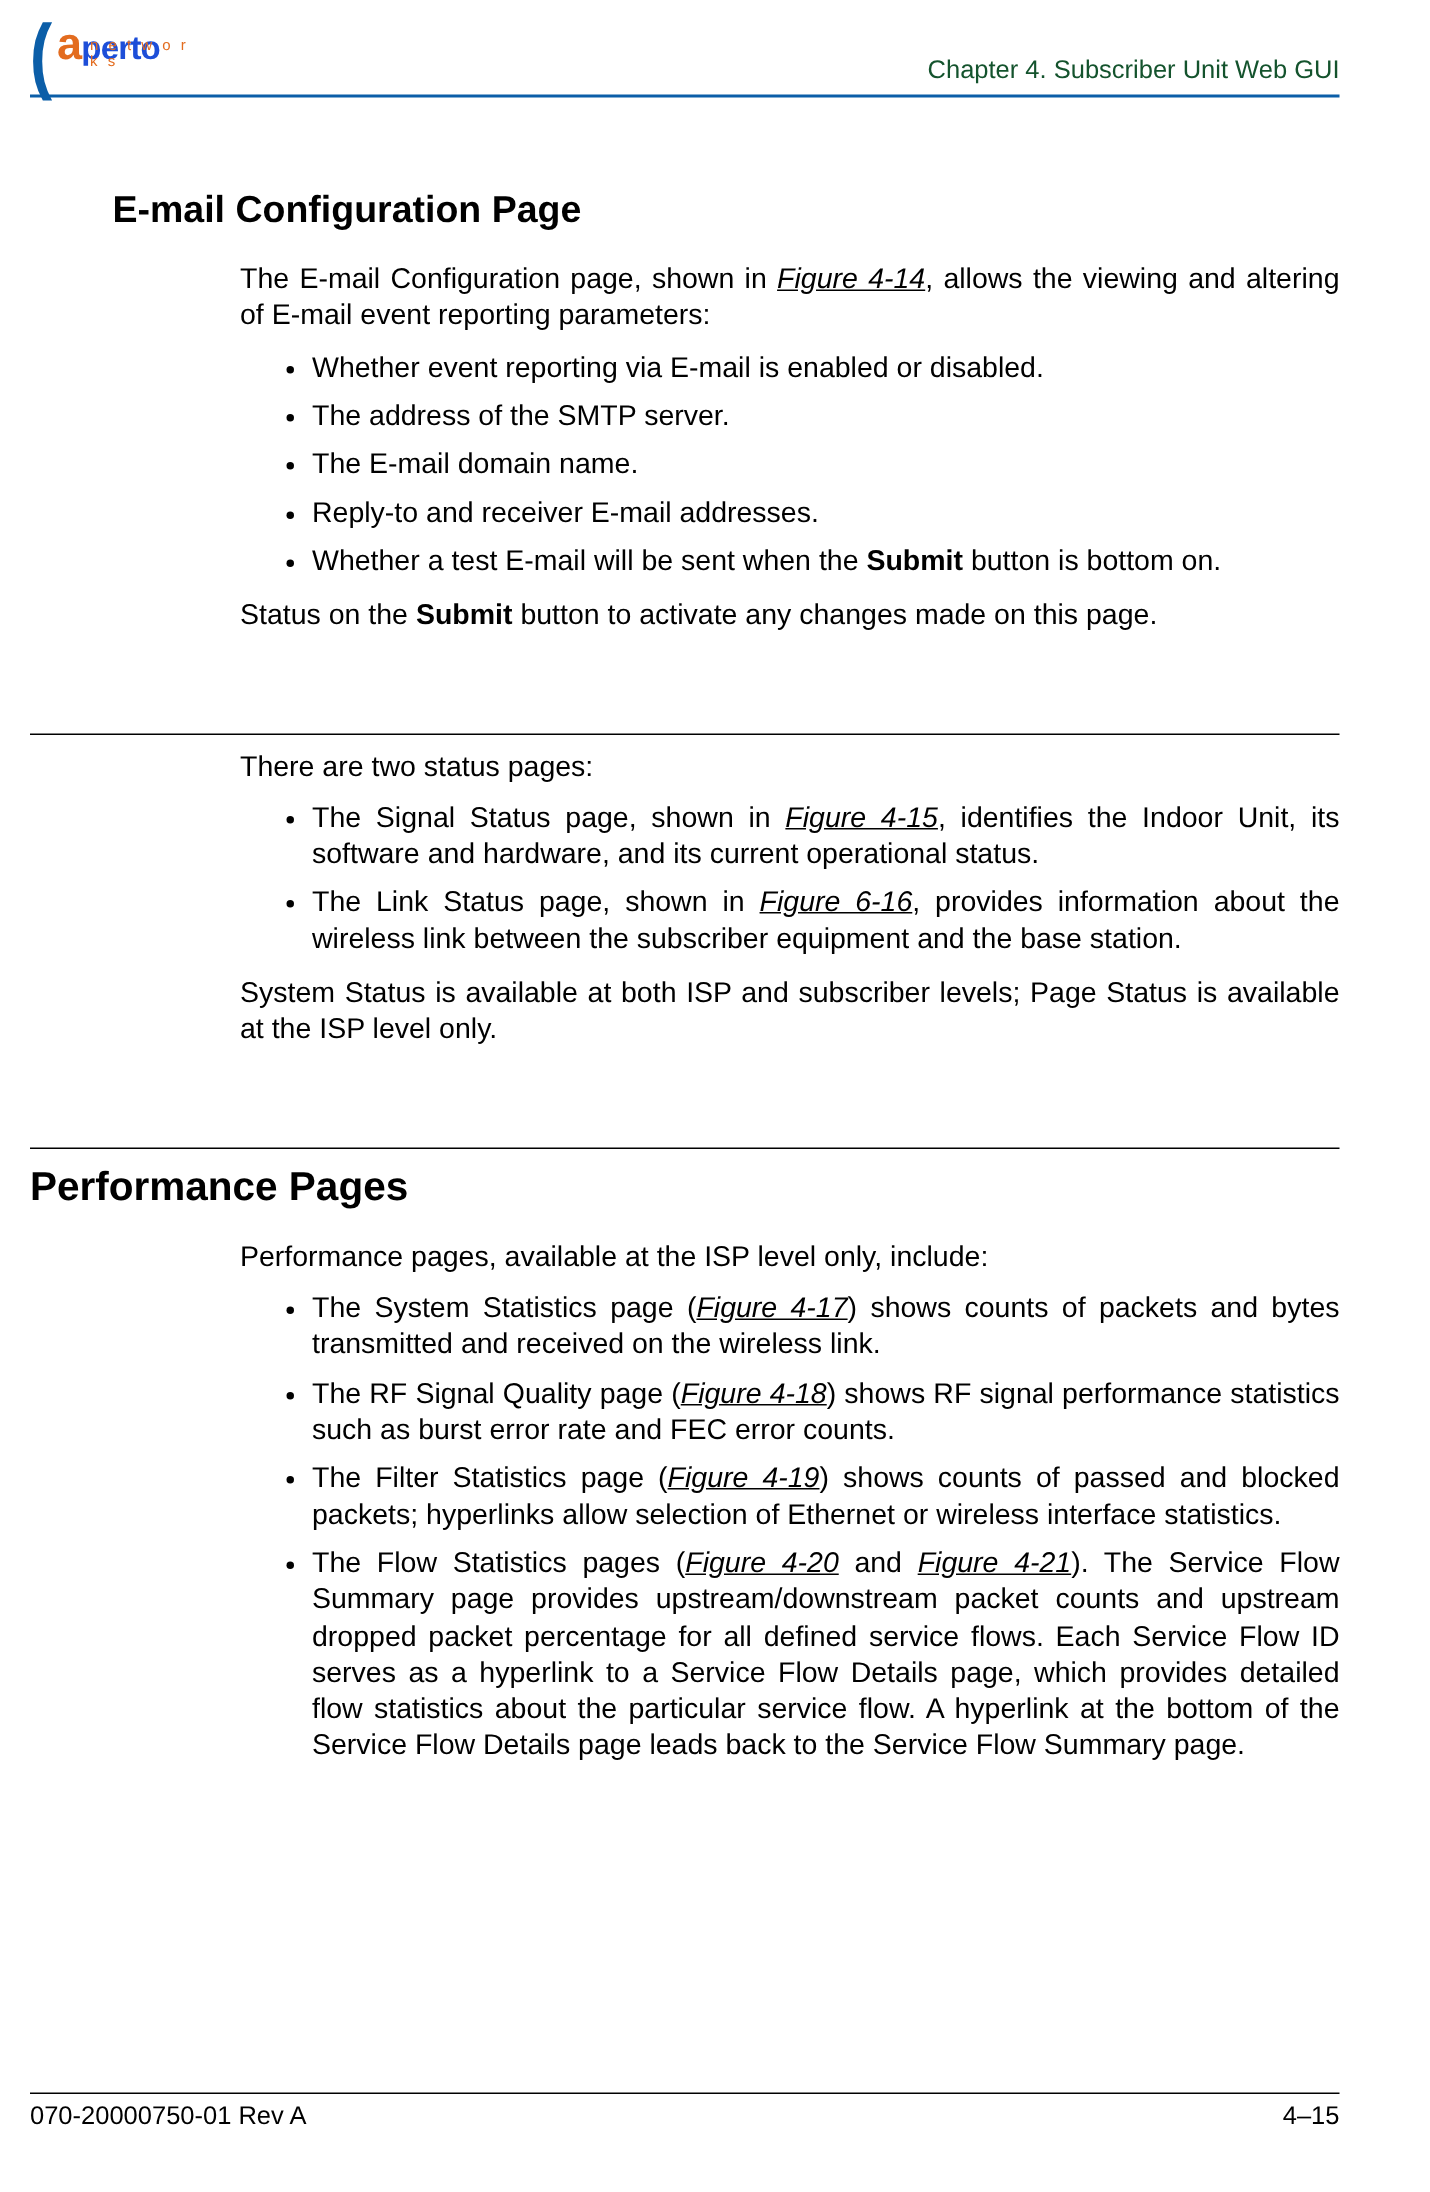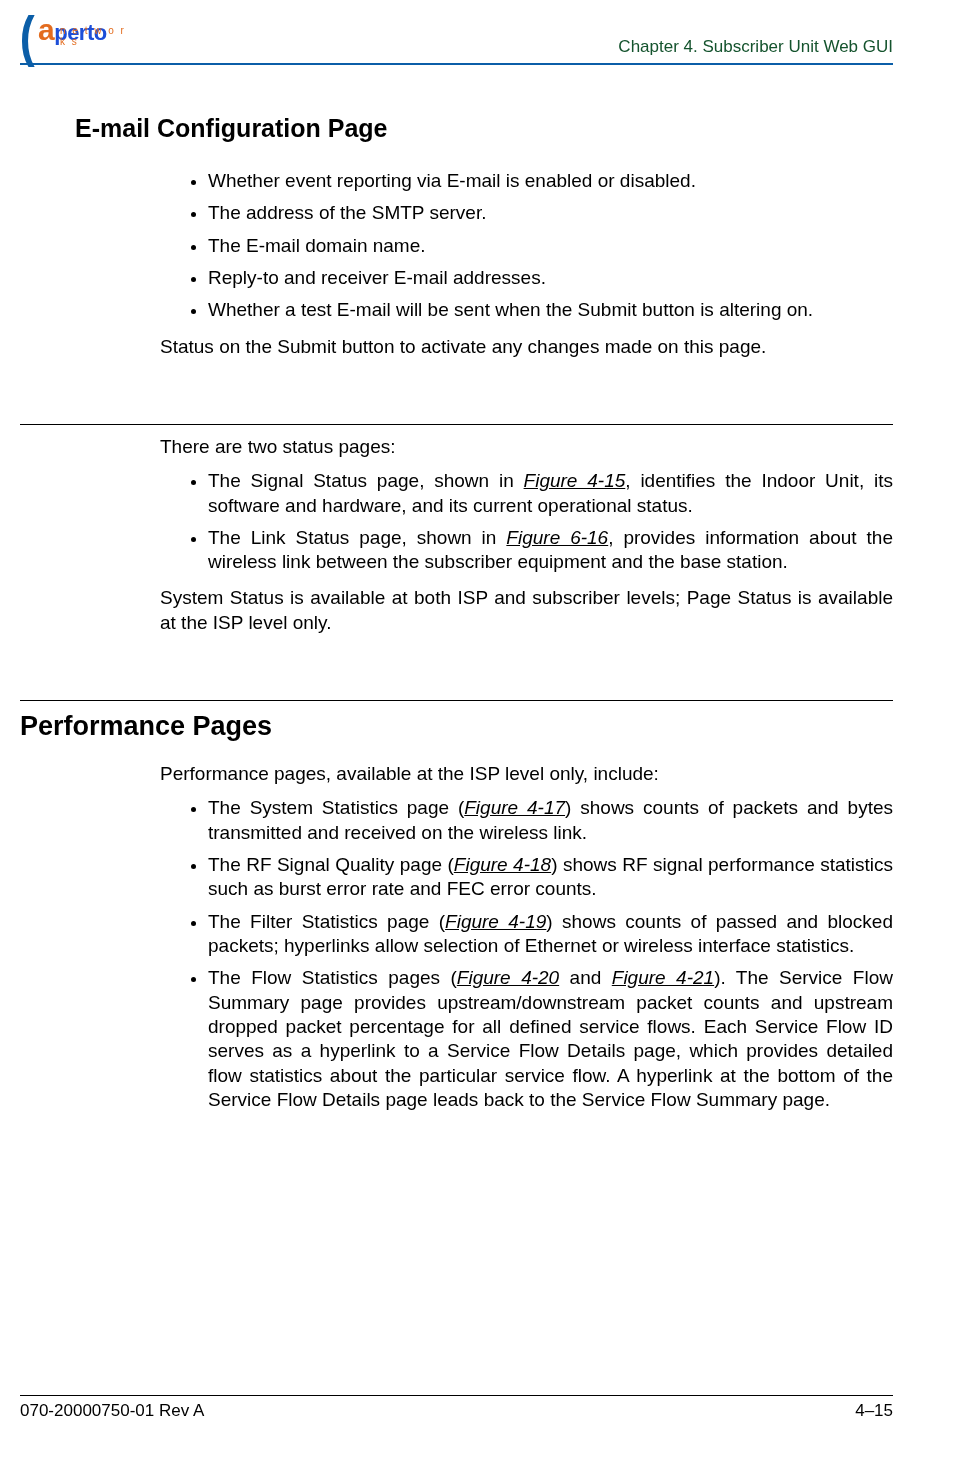--- a/index.html
+++ b/index.html
@@ -35,21 +35,21 @@
       margin: 0 0 45px 0;
     }
     .hr-section {
       border: none;
       border-top: 1px solid #000;
       margin: 55px 0 10px 0;
     }
     h2.sub {
       font-size: 25px;
       font-weight: 700;
-      margin: 4px 0 20px 55px;
+      margin: 16px 0 20px 55px;
     }
     h2.main {
       font-size: 27px;
       font-weight: 700;
       margin: 0 0 20px 0;
     }
     .body-text {
       margin-left: 140px;
       font-size: 19px;
       line-height: 1.28;
@@ -68,21 +68,21 @@
       text-align: justify;
     }
     .body-text ul li::marker {
       font-size: 18px;
     }
     .figref {
       font-style: italic;
       text-decoration: underline;
     }
     .bold {
-      font-weight: 400;
+      font-weight: 700;
     }
     .spacer { flex: 1; }
     .footer {
       display: flex;
       justify-content: space-between;
       font-size: 17px;
       border-top: 1px solid #000;
       padding-top: 5px;
       margin-top: 34px;
     }
@@ -132,26 +132,27 @@
       <span class="paren">(</span>
       <span class="word"><span class="a1">a</span><span class="rest">perto</span></span>
       <span class="tag">n e t w o r k s</span>
     </span>
     <span class="chapter-label">Chapter 4.  Subscriber Unit Web GUI</span>
   </div>
   <hr class="hr-top">
 
   <h2 class="sub">E-mail Configuration Page</h2>
   <div class="body-text">
+    <p><span>The E-mail Configuration page, shown in </span><span class="figref">Figure 4-14</span><span>, allows the viewing and altering of E-mail event reporting parameters:</span></p>
     <ul>
       <li>Whether event reporting via E-mail is enabled or disabled.</li>
       <li>The address of the SMTP server.</li>
       <li>The E-mail domain name.</li>
       <li>Reply-to and receiver E-mail addresses.</li>
-      <li><span>Whether a test E-mail will be sent when the </span><span class="bold">Submit</span><span> button is altering on.</span></li>
+      <li><span>Whether a test E-mail will be sent when the </span><span class="bold">Submit</span><span> button is bottom on.</span></li>
     </ul>
     <p><span>Status on the </span><span class="bold">Submit</span><span> button to activate any changes made on this page.</span></p>
   </div>
 
   <hr class="hr-section">
   <div class="body-text">
     <p>There are two status pages:</p>
     <ul>
       <li><span>The Signal Status page, shown in </span><span class="figref">Figure 4-15</span><span>, identifies the Indoor Unit, its software and hardware, and its current operational status.</span></li>
       <li><span>The Link Status page, shown in </span><span class="figref">Figure 6-16</span><span>, provides information about the wireless link between the subscriber equipment and the base station.</span></li>

